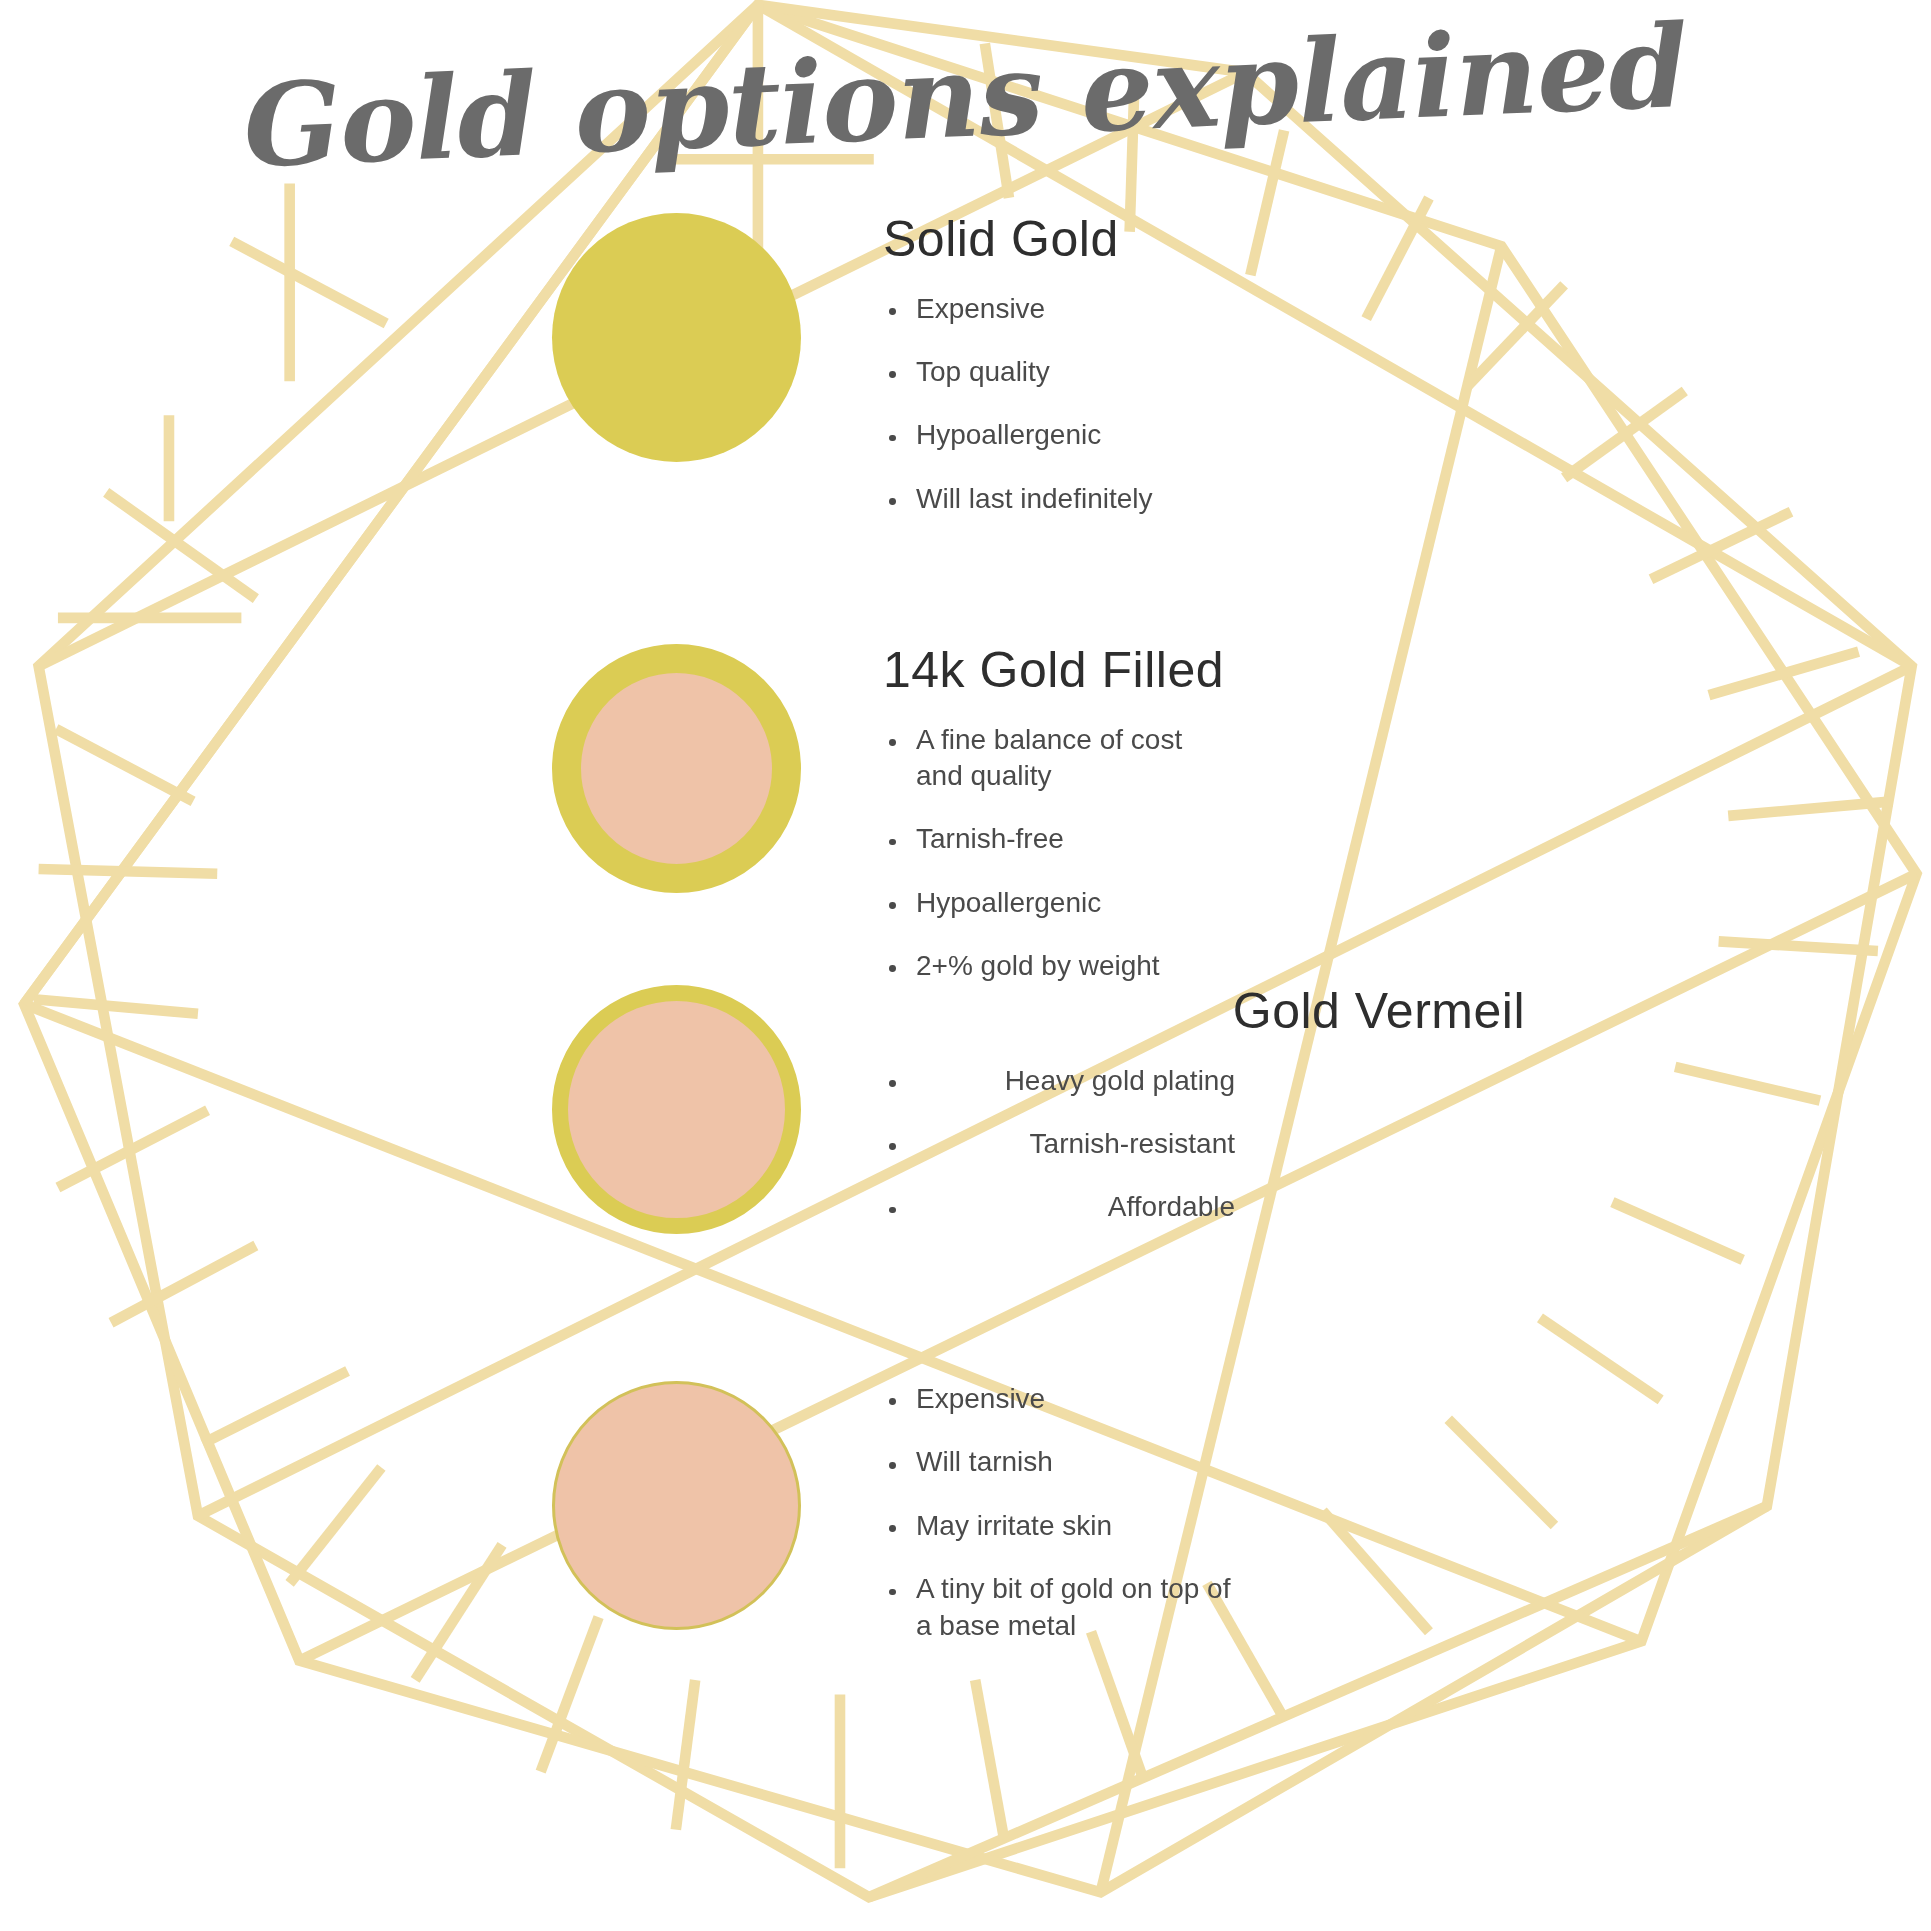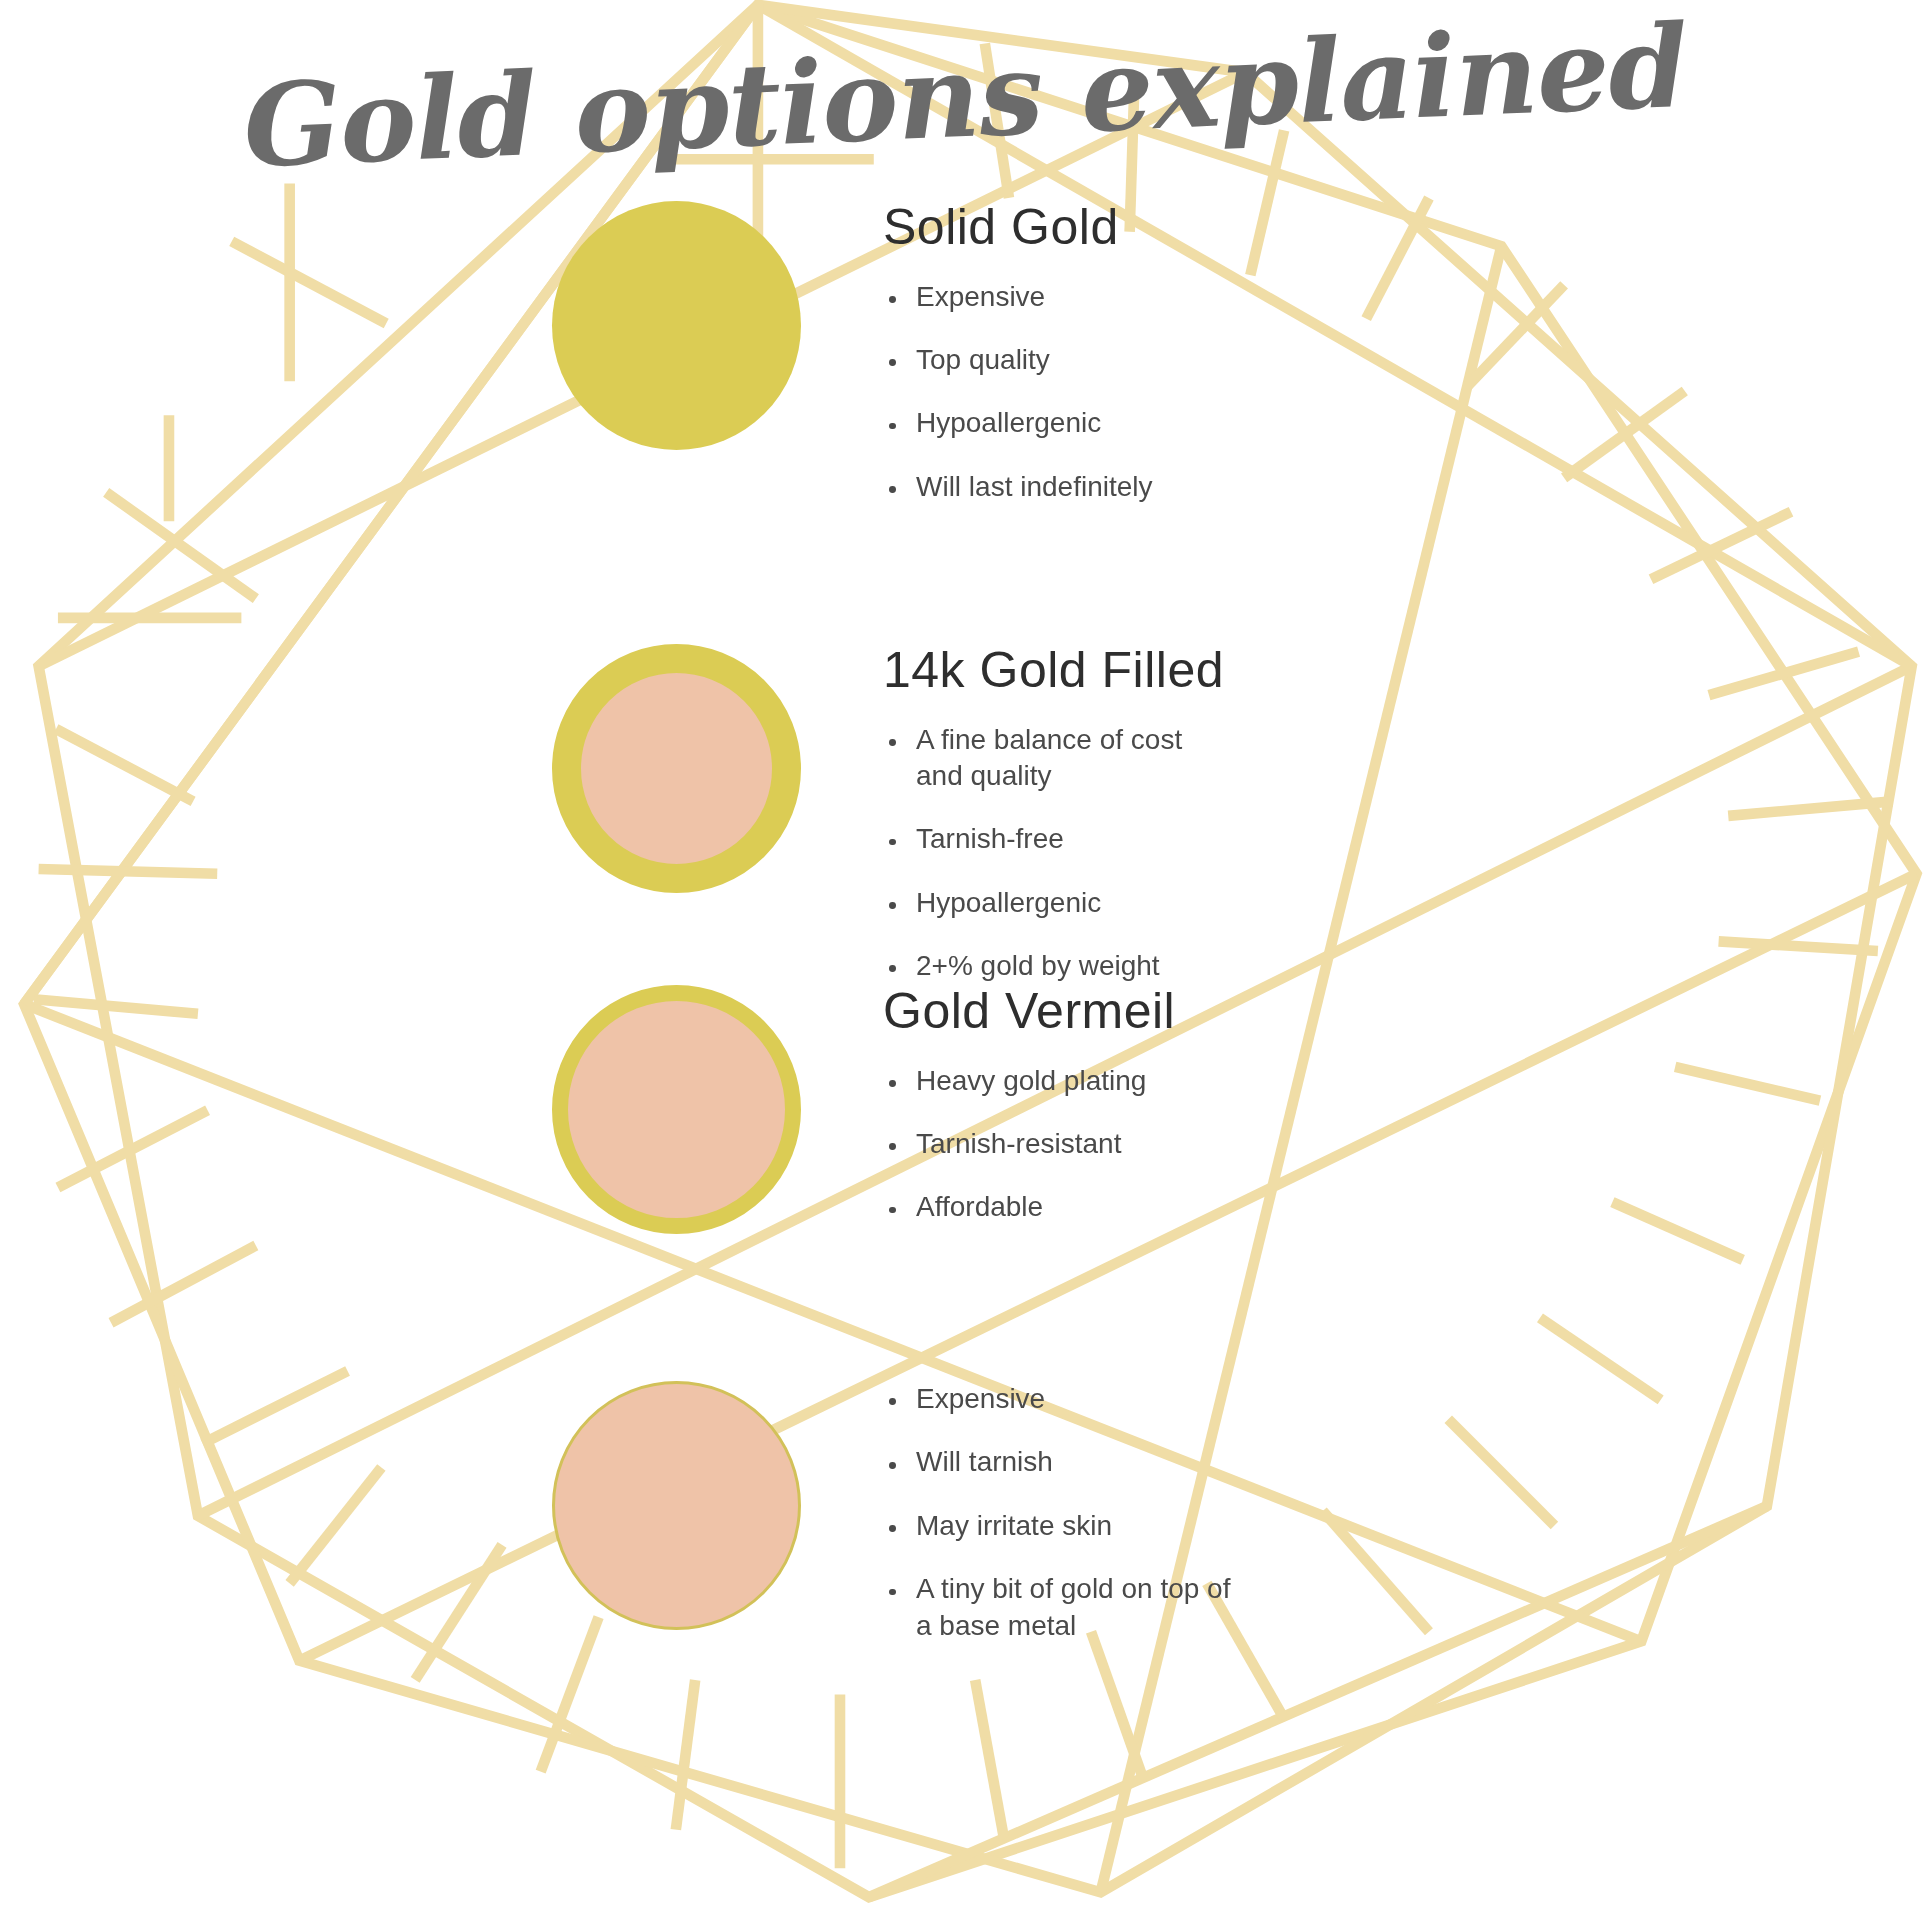--- a/index.html
+++ b/index.html
@@ -172,21 +172,21 @@
       <line x1="1480" y1="205" x2="1415" y2="330"></line>
 
       <line x1="1330" y1="135" x2="1295" y2="285"></line>
       <line x1="1175" y1="85" x2="1170" y2="240"></line>
       <line x1="1020" y1="45" x2="1045" y2="205"></line>
     </g>
   </svg>
 
   <div id="title">Gold options explained</div>
 
-  <div class="row" style="left:502px; top:201px; width:1023px;">
+  <div class="row" style="left:502px; top:213px; width:1023px;">
     <div class="swatch-cell">
       <div class="swatch" style="width:249px;height:249px;background:#dbcc54;"></div>
     </div>
     <div class="text-cell">
       <h2 class="heading">Solid Gold</h2>
       <ul class="bullets">
         <li>Expensive</li>
         <li>Top quality</li>
         <li>Hypoallergenic</li>
         <li>Will last indefinitely</li>
@@ -202,21 +202,21 @@
       <h2 class="heading">14k Gold Filled</h2>
       <ul class="bullets">
         <li>A fine balance of cost and quality</li>
         <li>Tarnish-free</li>
         <li>Hypoallergenic</li>
         <li>2+% gold by weight</li>
       </ul>
     </div>
   </div>
 
-  <div class="row" style="left:502px; top:985px; width:1023px;">
+  <div class="row" style="left:502px; top:985px; width:1023px;text-align:right;">
     <div class="swatch-cell">
       <div class="swatch" style="width:249px;height:249px;background:#efc3a8;border:16.4px solid #dbcc54;"></div>
     </div>
     <div class="text-cell">
       <h2 class="heading">Gold Vermeil</h2>
       <ul class="bullets">
         <li>Heavy gold plating</li>
         <li>Tarnish-resistant</li>
         <li>Affordable</li>
       </ul>

